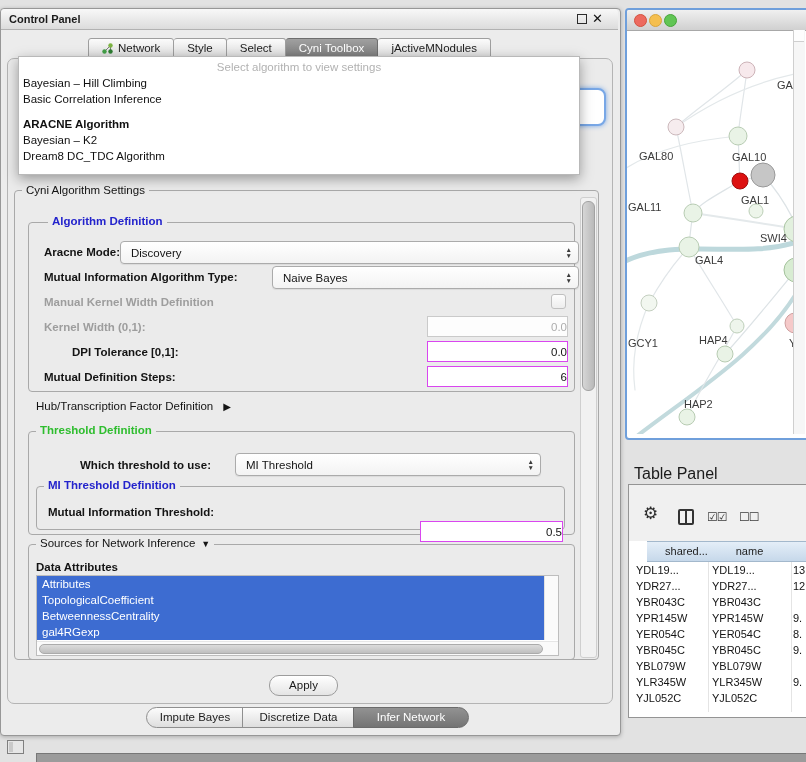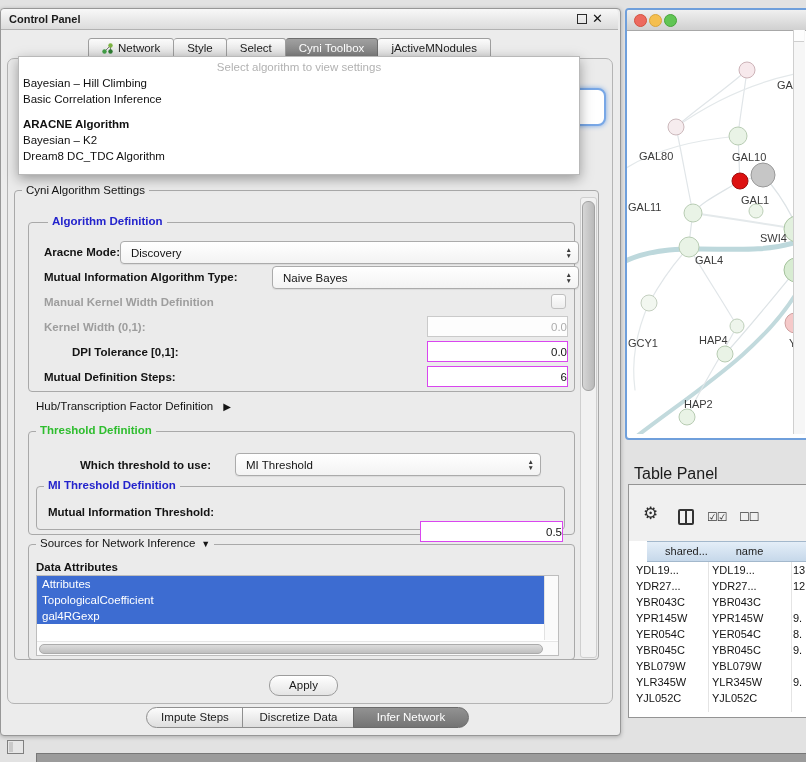--- a/index.html
+++ b/index.html
@@ -200,31 +200,32 @@
 <div class="groupbox" style="left:28px;top:544px;width:545px;height:114px;"></div>
 <div class="gtitle" style="left:36px;top:537px;">
   <span>Sources for Network Inference</span><span class="srcarrow">▼</span>
 </div>
 <div class="lbl" style="left:36px;top:561px;">Data Attributes</div>
 
 <div class="listbox" style="left:36px;top:575px;width:521px;height:79px;">
   <div id="attr-list">
       <div class="sel-item">Attributes</div>
       <div class="sel-item">TopologicalCoefficient</div>
+      <div class="sel-item">BetweennessCentrality</div>
       <div class="sel-item">gal4RGexp</div>
     </div>
   <div class="list-vscroll"></div>
   <div class="list-hscroll">
     <div class="hthumb"></div>
   </div>
 </div>
 
 <div class="btn" style="left:269px;top:675px;width:67px;height:19px;line-height:19px;">Apply</div>
 
-<div class="seg" style="left:146px;top:707px;width:96px;border-radius:11px 0 0 11px;">Impute Steps</div>
+<div class="seg" style="left:146px;top:707px;width:96px;border-radius:11px 0 0 11px;">Impute Bayes</div>
 <div class="seg" style="left:242px;top:707px;width:111px;">Discretize Data</div>
 <div class="seg active" style="left:353px;top:707px;width:114px;border-radius:0 11px 11px 0;">Infer Network</div>
 
 <div class="mini-icon">
     <div class="in"></div>
   </div>
 <div class="bottombar"></div>
 
 <div class="netwin">
   <div class="net-titlebar"></div>

